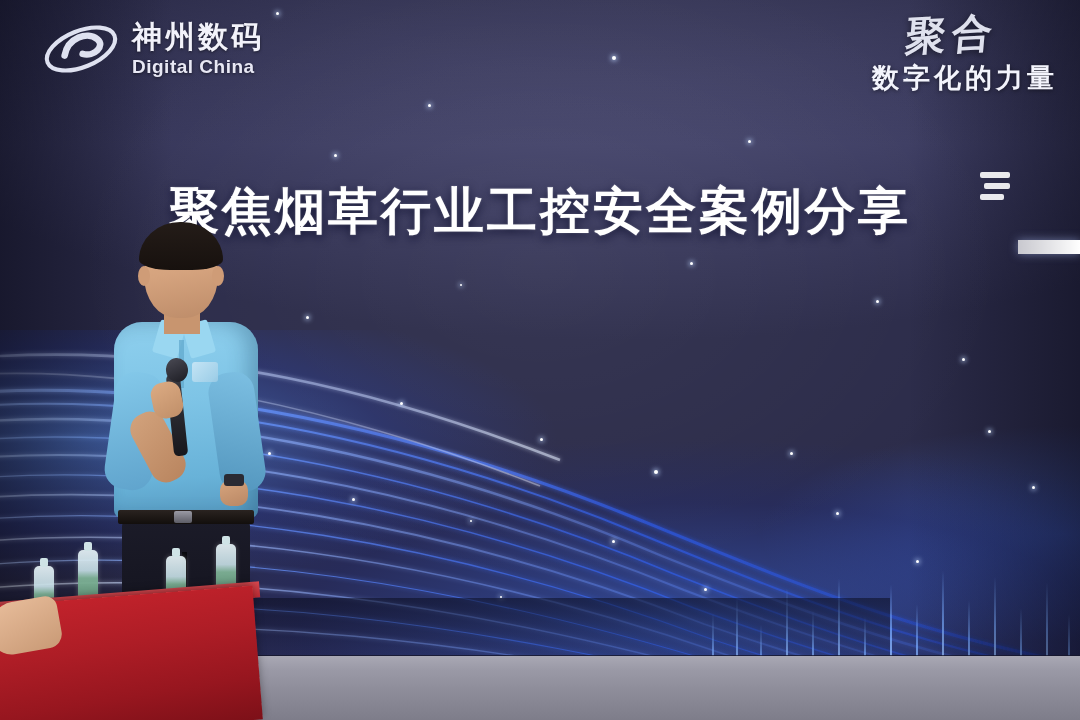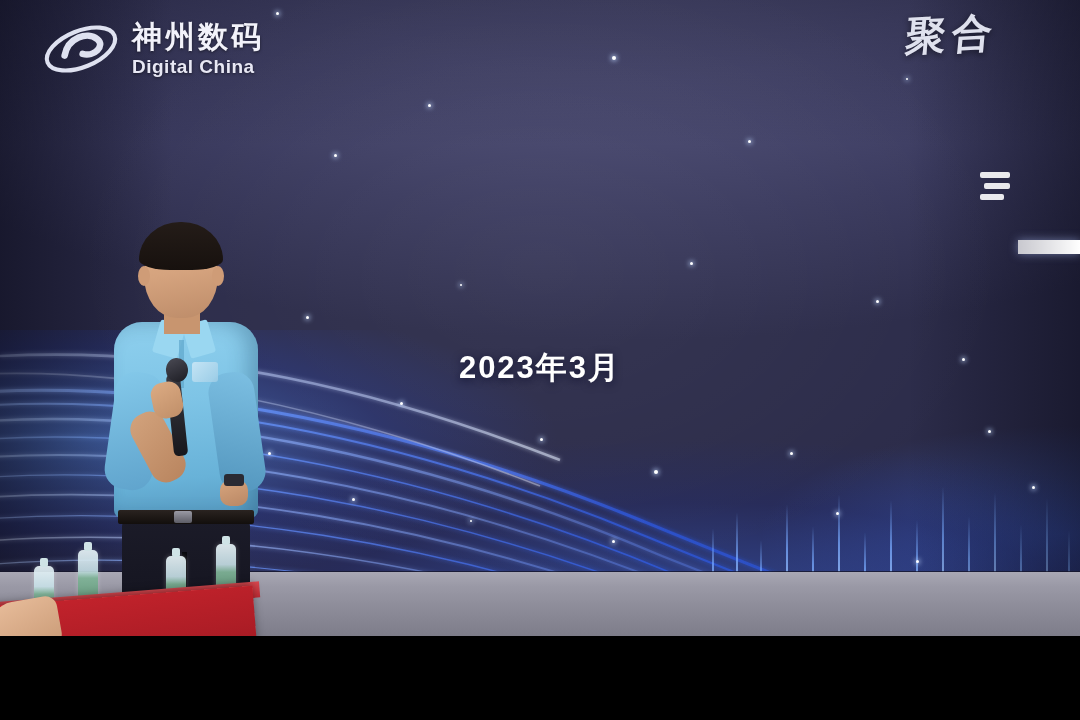--- a/index.html
+++ b/index.html
@@ -1,21 +1,21 @@
 <!DOCTYPE html>
 <html lang="zh"><head>
 <meta charset="utf-8">
 <title>Conference Stage Photo</title>
 <style>
   html,body{margin:0;padding:0;background:#000;}
   body{font-family:"Liberation Sans","DejaVu Sans",sans-serif;}
 
   .stage{
     position:relative;
-    width:1080px;height:636px;
+    width:1080px;height:720px;
     overflow:hidden;
     background:#3c3c63;
   }
 
   
   .led-wall{
     position:absolute;left:0;top:0;width:1080px;height:660px;
     background:
       radial-gradient(ellipse 900px 420px at 58% -12%, #5a5a84 0%, #4c4c74 38%, #3a3a5e 70%, #2c2c4a 100%),
       linear-gradient(180deg,#4a4a72 0%,#46466e 30%,#3c3c62 55%,#2b2b4a 78%,#1d1d36 100%);
@@ -384,32 +384,33 @@
       </g>
     </svg>
     <div class="words">
       <span class="cn">神州数码</span>
       <span class="en">Digital China</span>
     </div>
   </div>
 
   <div class="logo-event">
     <div class="calli">聚合</div>
+    <div class="slogan">数字化的力量</div>
   </div>
 
   <svg class="deco-glyph" viewBox="0 0 40 42">
     <g fill="#ffffff" opacity="0.95">
       <rect x="2" y="6" width="30" height="6" rx="2"></rect>
       <rect x="6" y="17" width="26" height="6" rx="2"></rect>
       <rect x="2" y="28" width="24" height="6" rx="2"></rect>
     </g>
   </svg>
   <div class="deco-bar"></div>
 
-  <div class="slide-date">2023年3月</div>
+  <div class="slide-title">聚焦烟草行业工控安全案例分享</div>
 
   <div class="soft-dark"></div>
 
   <div class="floor-edge"></div>
   <div class="floor"></div>
 
   <div class="speaker">
     <div class="sp-legs"></div>
     <div class="sp-leg-split"></div>
     <div class="sp-torso"></div>

